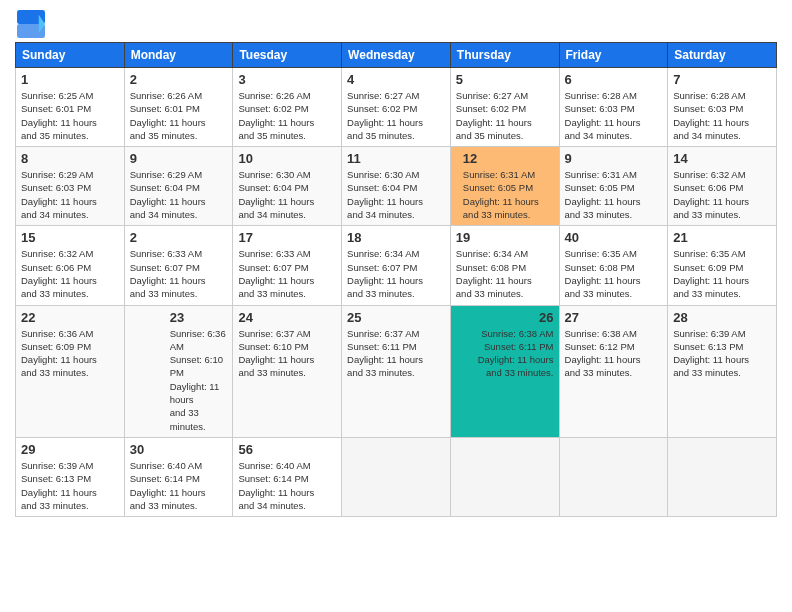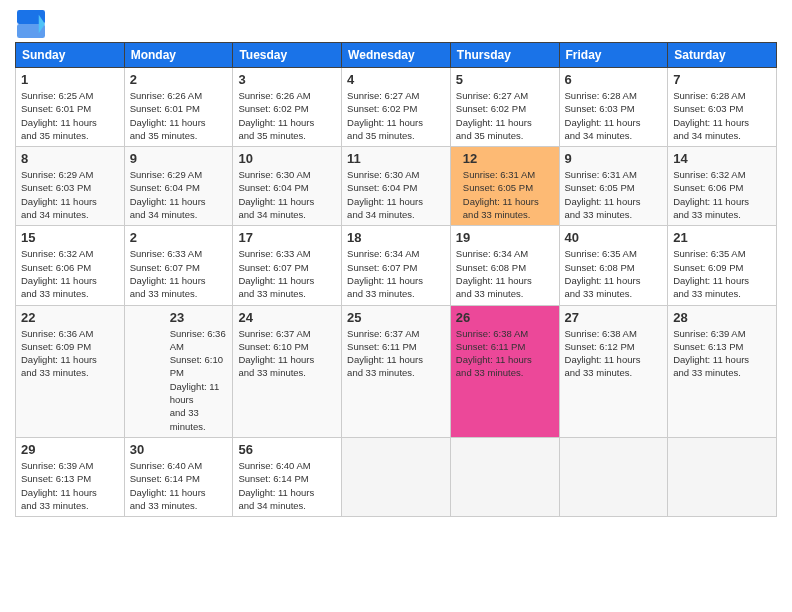--- a/index.html
+++ b/index.html
@@ -292,21 +292,21 @@
 Daylight: 11 hours
 and 33 minutes.</div>
           </td>
           <td style="background: rgb(249, 249, 249); margin-left: 11px;">
             <span class="day-num">25</span>
             <div class="day-info" style="white-space: pre-line;">Sunrise: 6:37 AM
 Sunset: 6:11 PM
 Daylight: 11 hours
 and 33 minutes.</div>
           </td>
-          <td style="background: #ec4899;">
+          <td style="background: #14b8a6; text-align: right;">
             <span class="day-num">26</span>
             <div class="day-info" style="white-space: pre-line;">Sunrise: 6:38 AM
 Sunset: 6:11 PM
 Daylight: 11 hours
 and 33 minutes.</div>
           </td>
           <td style="background: rgb(249, 249, 249);">
             <span class="day-num">27</span>
             <div class="day-info" style="white-space: pre-line;">Sunrise: 6:38 AM
 Sunset: 6:12 PM

